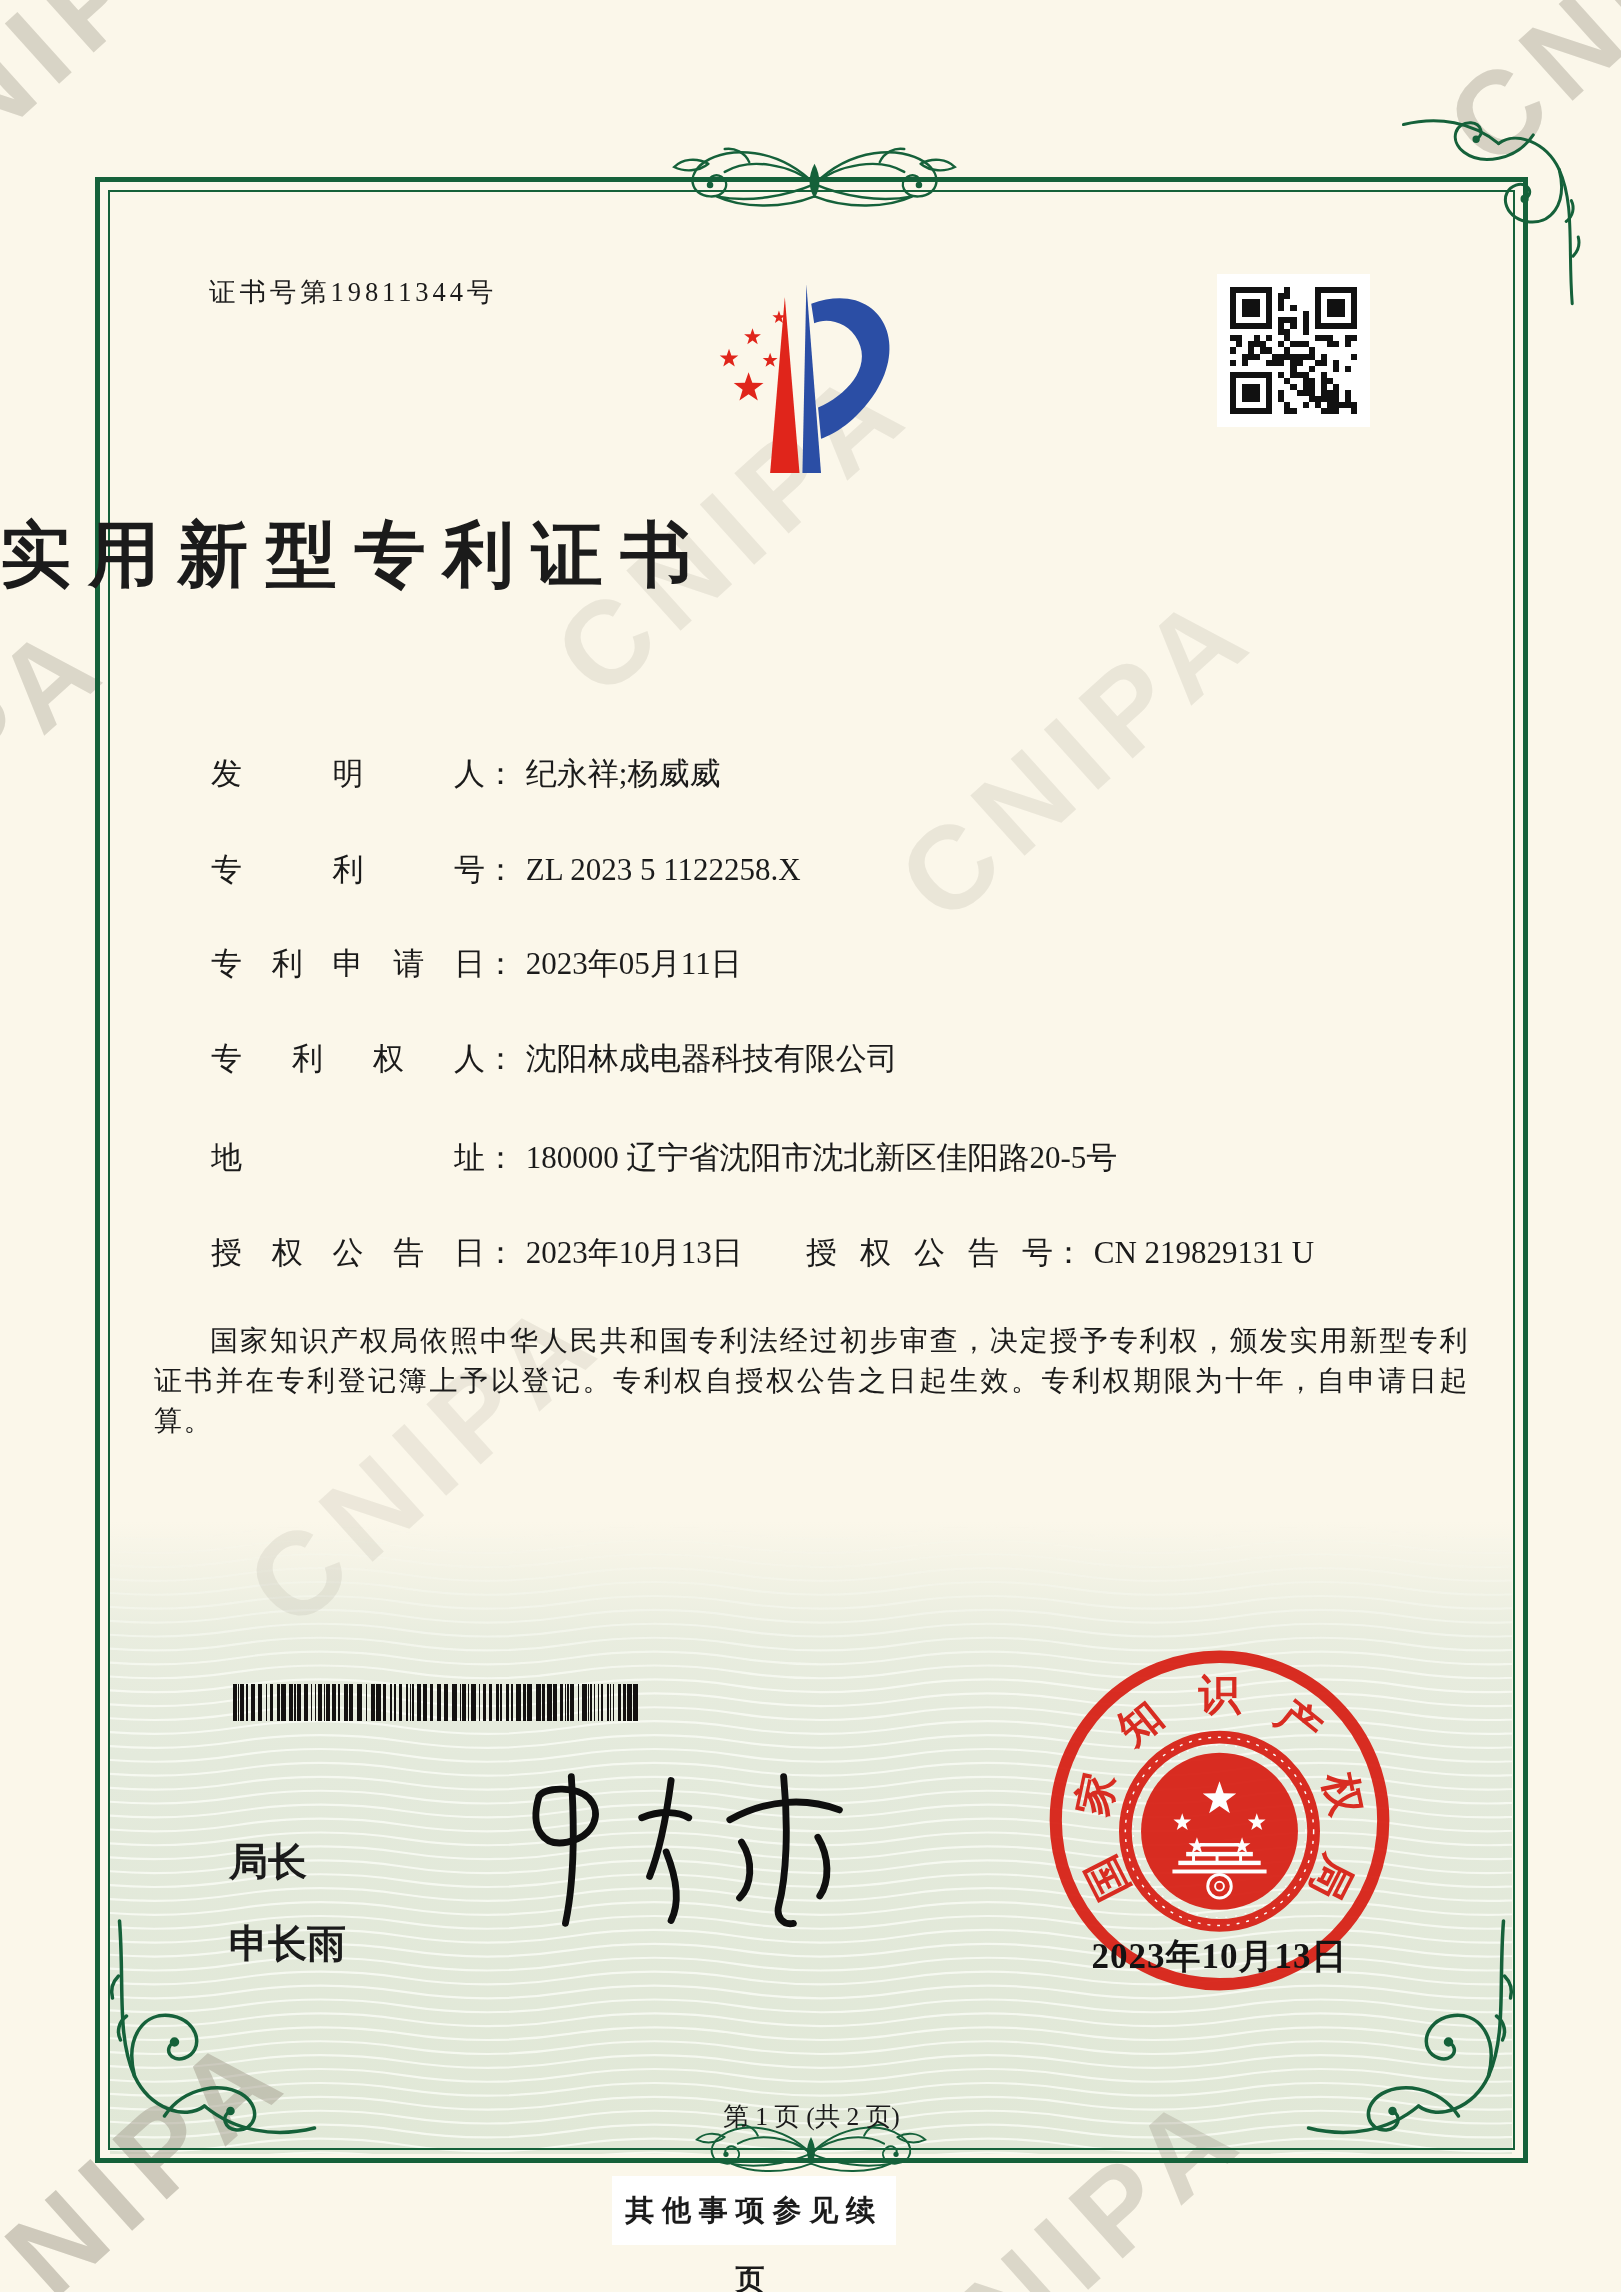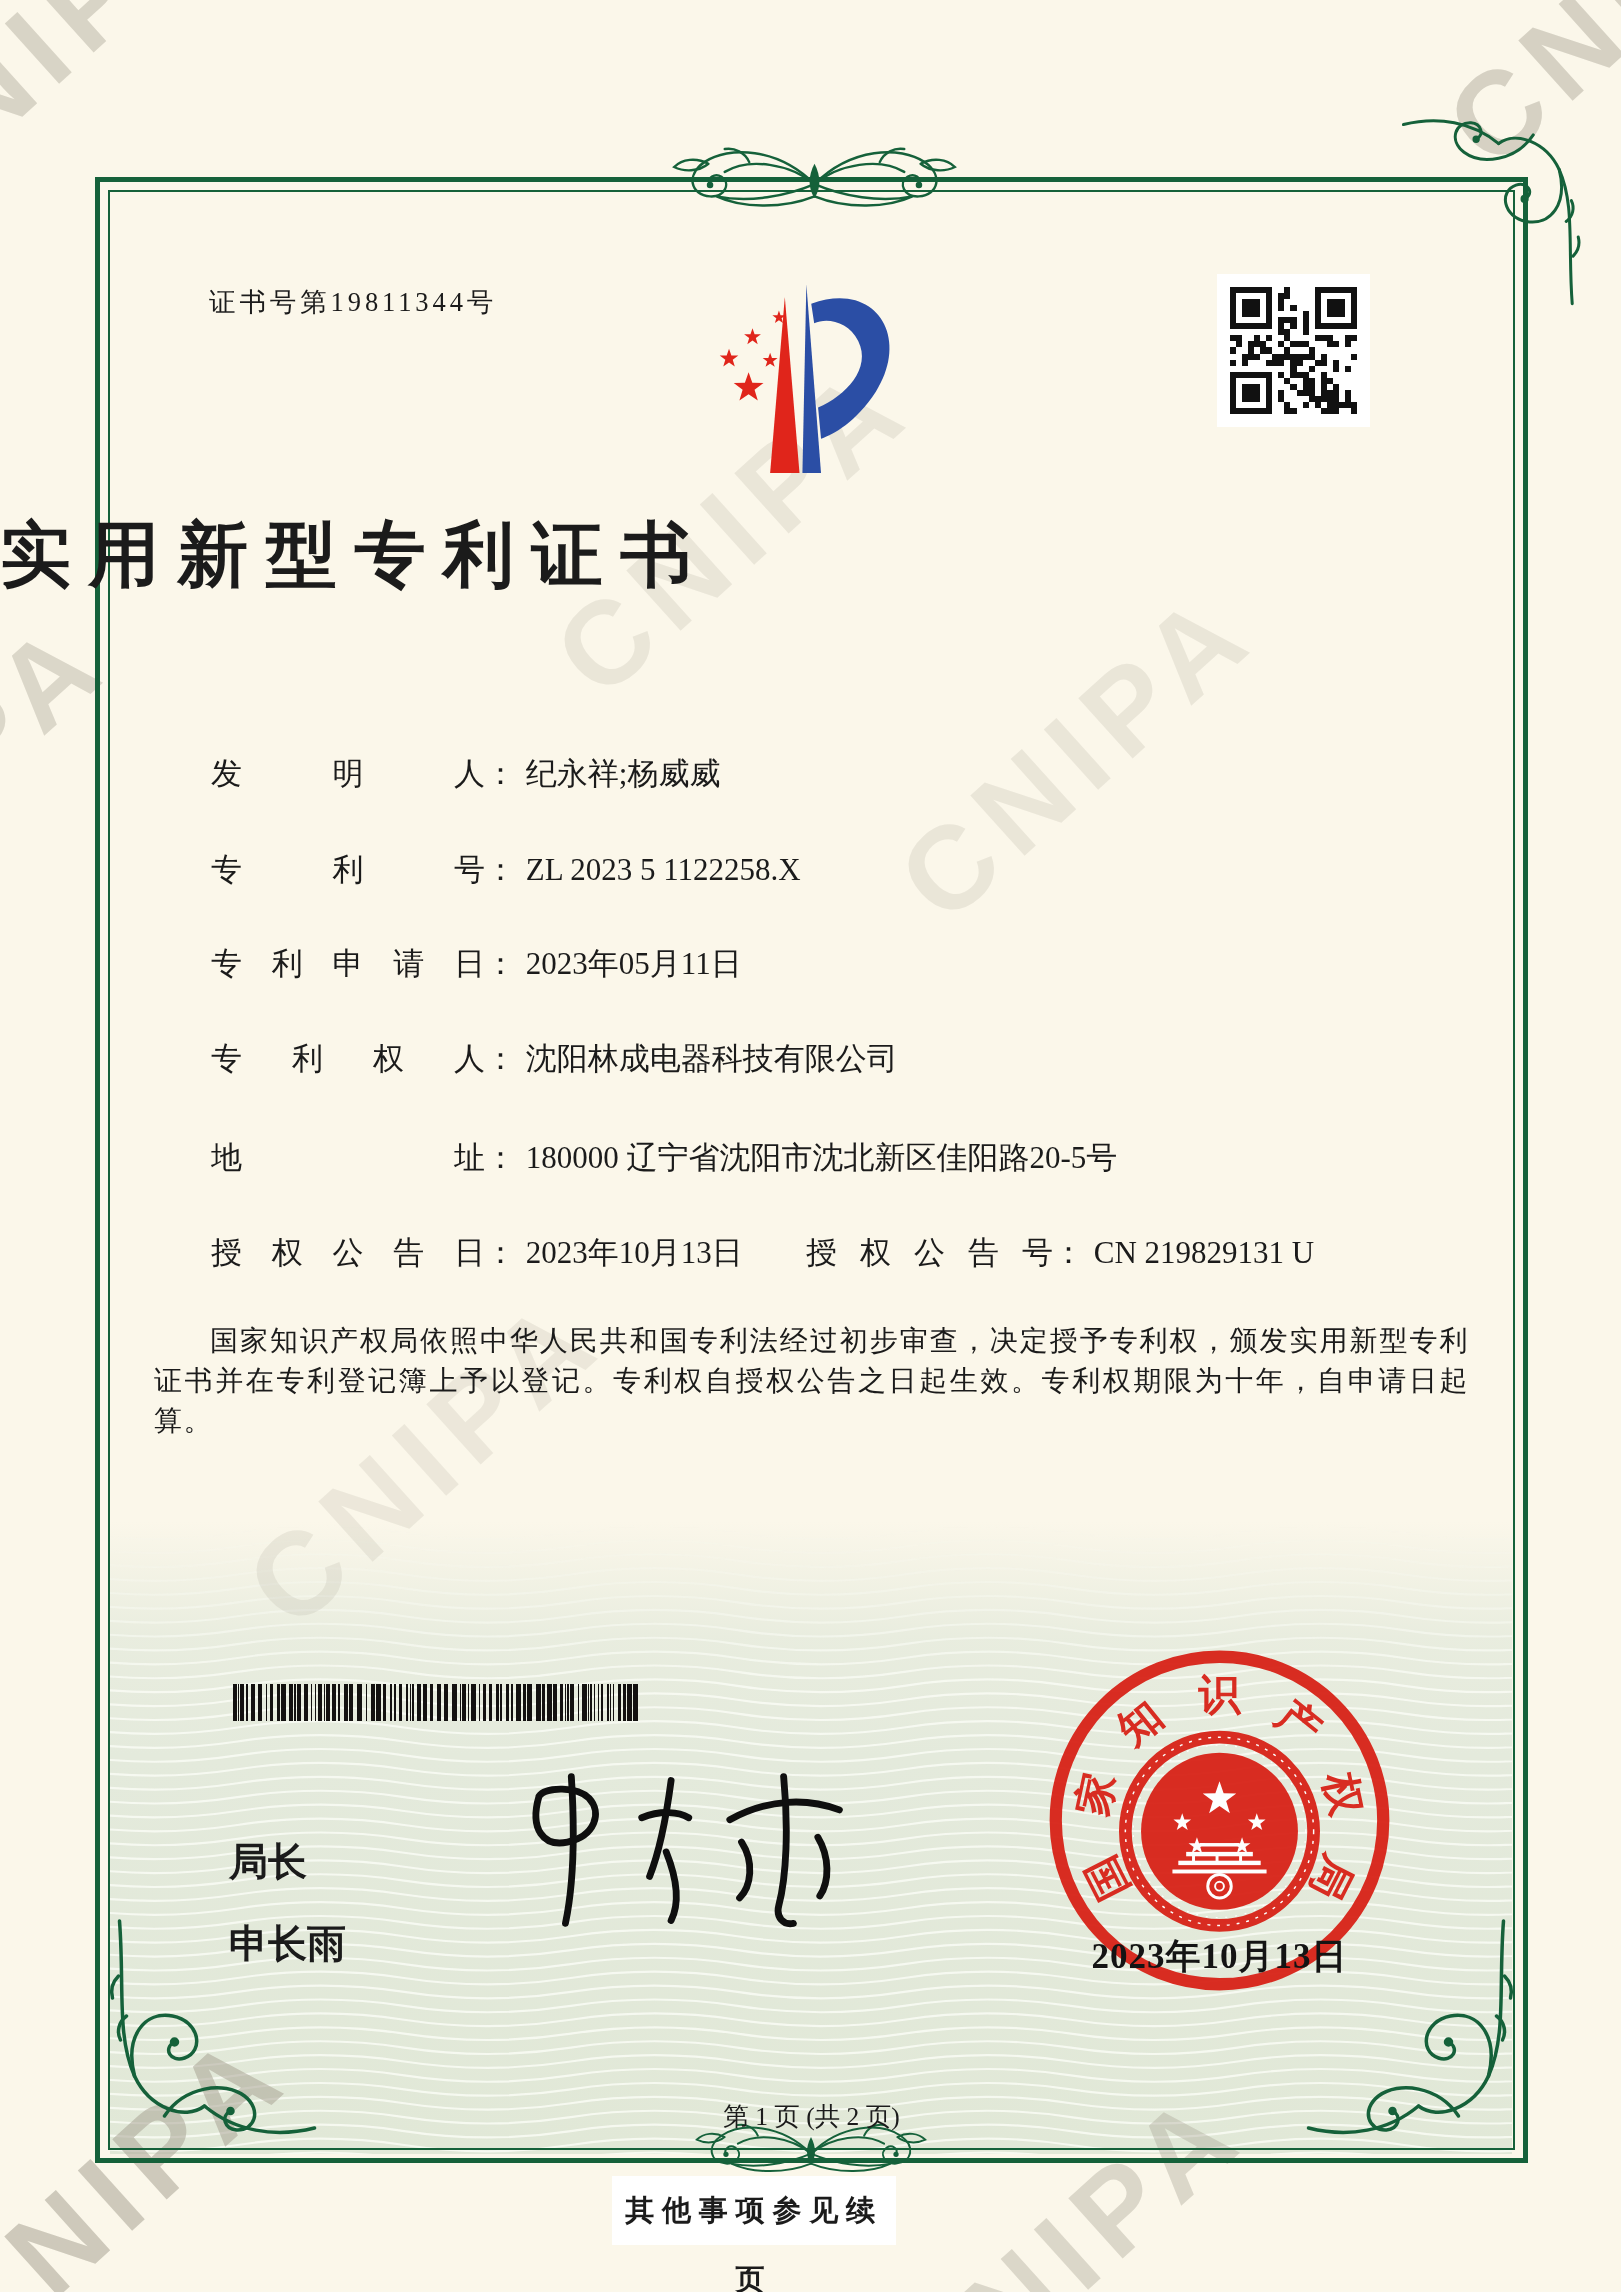--- a/index.html
+++ b/index.html
@@ -37,21 +37,21 @@
   .frame-outer{
     position:absolute;left:95px;top:177px;width:1433px;height:1986px;
     box-sizing:border-box;border:5.9px solid #15613a;
   }
   .frame-inner{
     position:absolute;left:7.8px;top:7.8px;right:7.8px;bottom:7.8px;
     border:2px solid #15613a;
   }
   .orn{position:absolute;pointer-events:none;}
   
-  .cert-no{position:absolute;left:209px;top:284px;font-size:26.5px;letter-spacing:3.9px;}
+  .cert-no{position:absolute;left:209px;top:274px;font-size:26.5px;letter-spacing:3.9px;}
   .qr-box{position:absolute;left:1217px;top:274px;width:153px;height:153px;background:#fff;}
   .qr-box svg{position:absolute;left:12.7px;top:12.7px;}
   .logo{position:absolute;left:684px;top:243px;}
   .title{
     position:absolute;left:0;top:508px;width:1341px;
     font-size:71px;font-weight:900;letter-spacing:17.6px;
   }
   
   .row{position:absolute;left:211px;font-size:31px;white-space:nowrap;}
   .row .lbl{

